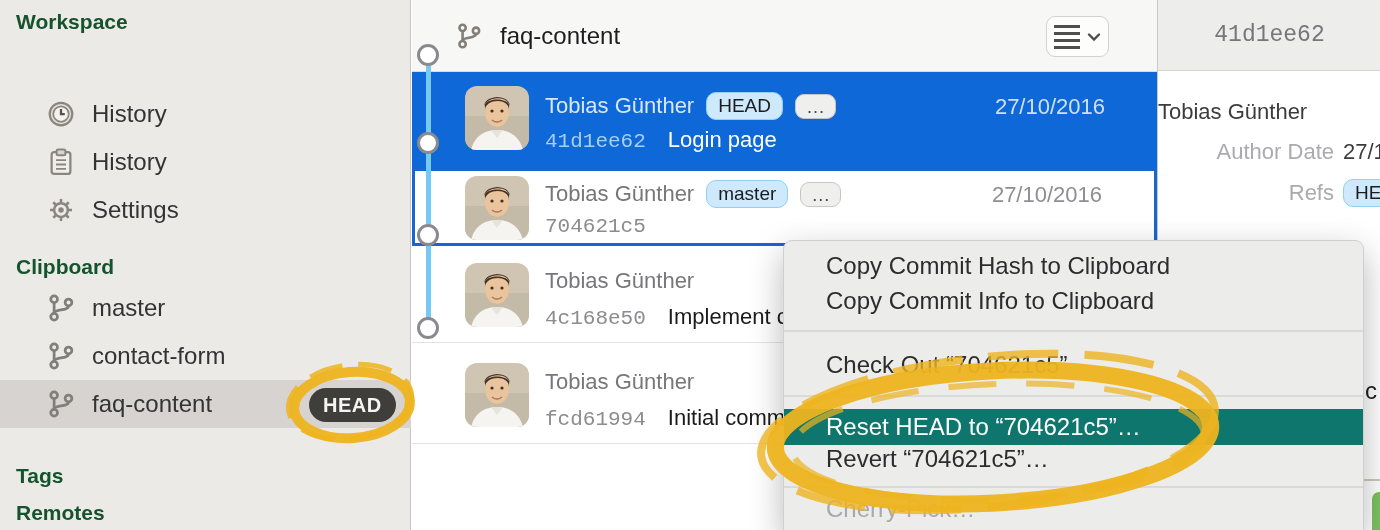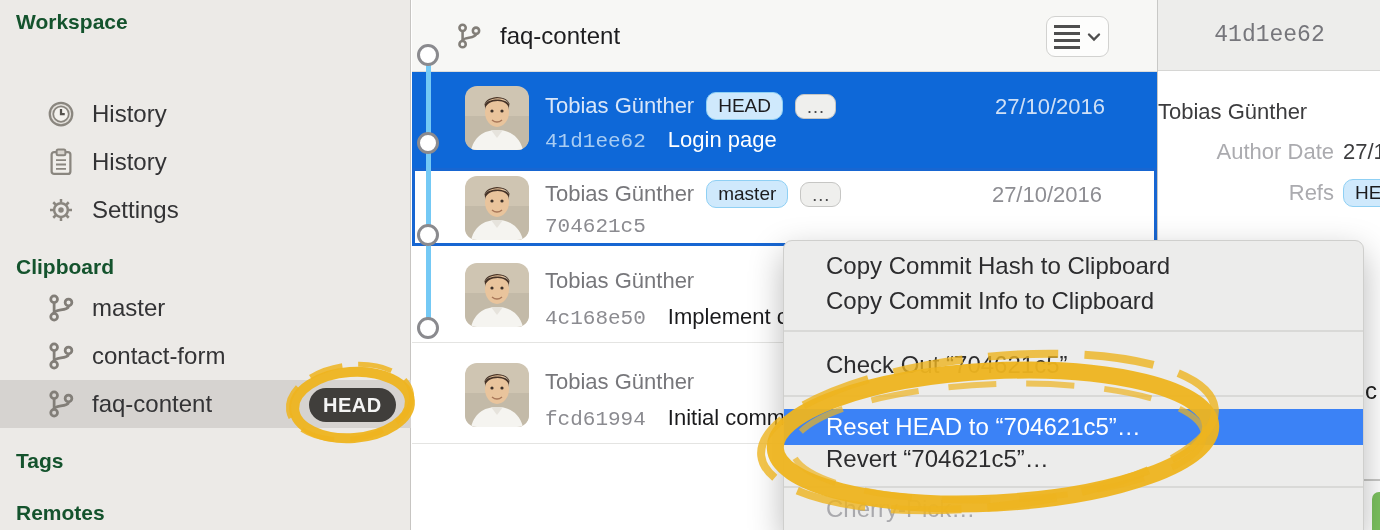--- a/index.html
+++ b/index.html
@@ -133,21 +133,21 @@
   
   #context-menu {
     position:absolute; left:783px; top:240px; width:581px; height:292px;
     background:#ececeb; border:1px solid #cfcfcd; border-radius:9px 9px 0 0;
     box-shadow:0 12px 34px rgba(0,0,0,.28); z-index:5;
   }
   .menu-item {
     position:absolute; left:0; width:579px; height:36px; line-height:36px;
     padding-left:42px; font-size:24px; color:#2c2c2e; white-space:nowrap; cursor:default;
   }
-  .menu-item.highlighted { background:#3b82f6; color:#ffffff; }
+  .menu-item.highlighted { background:#0f766e; color:#ffffff; }
   .menu-item.disabled { color:#a9a9ad; }
   .menu-sep { position:absolute; left:0; width:579px; height:2px; background:#d9d9d7; }
 
   
   #marker-overlay {
     position:absolute; left:0; top:0; width:1380px; height:530px;
     z-index:7; pointer-events:none;
   }
 
   #icon-defs { position:absolute; width:0; height:0; overflow:hidden; }
@@ -240,21 +240,21 @@
     <span>contact-form</span>
   </div>
   <div class="side-row selected" style="top:380px;">
     <svg class="side-icon">
         <use href="#sym-branch"></use>
       </svg>
     <span>faq-content</span>
     <span class="badge-head-dark">HEAD</span>
   </div>
 
-  <div class="side-header" style="top:449px;">Tags</div>
+  <div class="side-header" style="top:464px;">Tags</div>
   <div class="side-header" style="top:501px;">Remotes</div>
 </div>
 
 <div id="commit-list">
   <div id="list-header">
     <svg class="side-icon" style="width:28px;height:28px;">
         <use href="#sym-branch"></use>
       </svg>
     <span id="list-title">faq-content</span>
   </div>

